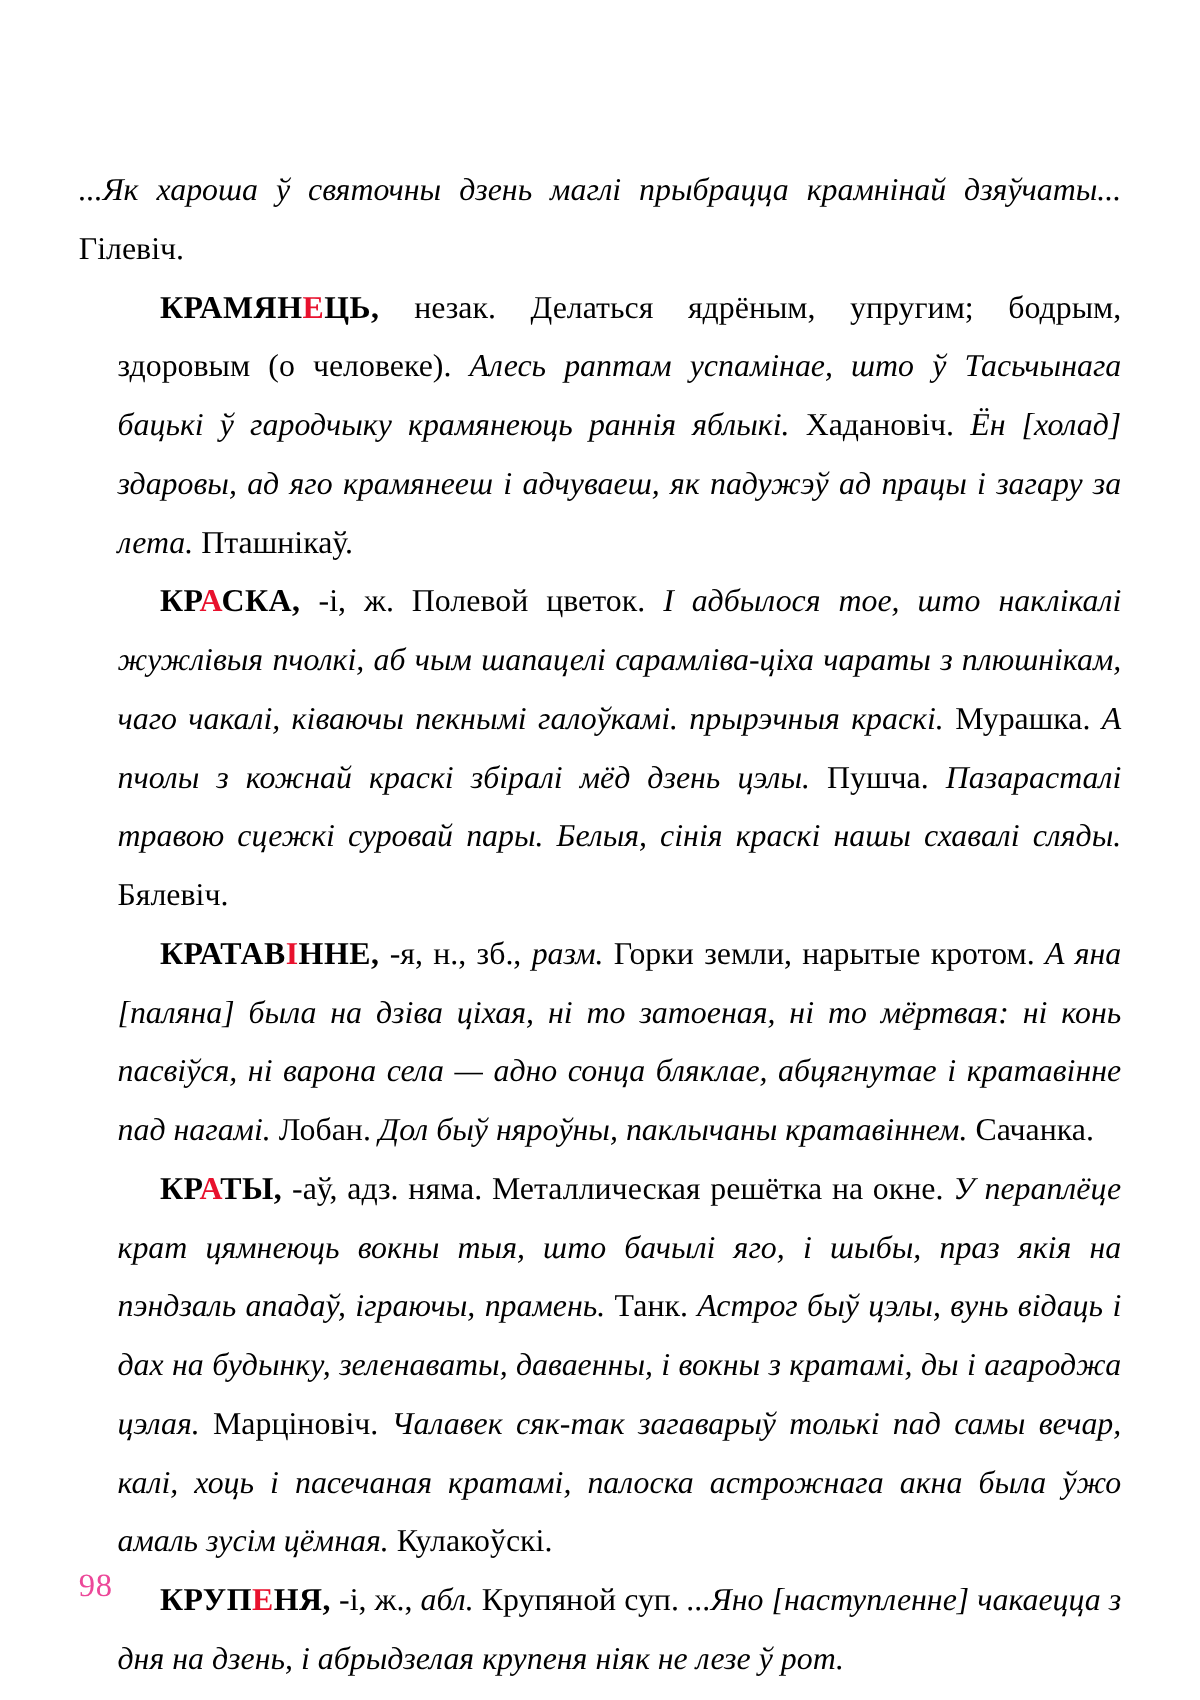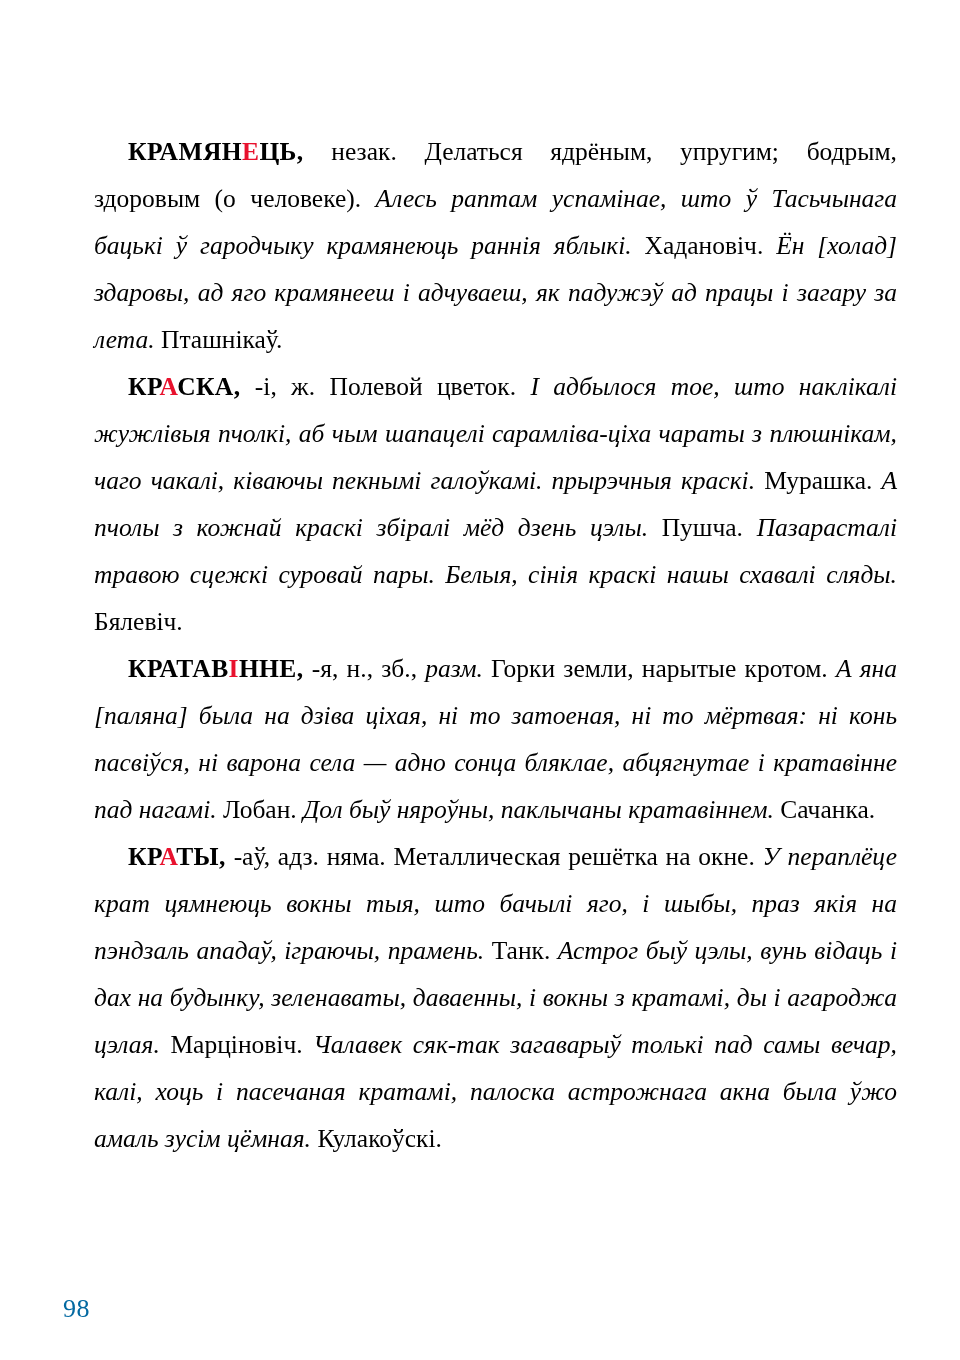--- a/index.html
+++ b/index.html
@@ -60,37 +60,39 @@
   }
   .cite {
     font-style: italic;
   }
   .src {
     font-style: normal;
   }
   .pageno {
     position: absolute;
     left: 63px;
-    top: 1294px;
+    top: 1254px;
     font-size: 26px;
     font-family: "Liberation Serif", "DejaVu Serif", serif;
-    color: #0369a1;
+    color: #ec4899;
     letter-spacing: 0.5px;
   }
 </style>
 </head>
 <body>
 
 <div class="page">
 
+  <p class="para cont"><span class="cite">...Як хароша ў святочны дзень маглі прыбрацца крамнінай дзяўчаты...</span> <span class="src">Гілевіч.</span></p>
 
   <p class="para entry"><span class="hw"><span>КРАМЯН</span><span class="stress">Е</span><span>ЦЬ,</span></span> <span class="gram">незак.</span> <span class="def">Делаться ядрёным, упругим; бодрым, здоровым (о человеке).</span> <span class="cite">Алесь раптам успамінае, што ў Тасьчынага бацькі ў гародчыку крамянеюць раннія яблыкі.</span> <span class="src">Хадановіч.</span> <span class="cite">Ён [холад] здаровы, ад яго крамянееш і адчуваеш, як падужэў ад працы і загару за лета.</span> <span class="src">Пташнікаў.</span></p>
 
   <p class="para entry"><span class="hw"><span>КР</span><span class="stress">А</span><span>СКА,</span></span> <span class="gram">-і, ж.</span> <span class="def">Полевой цветок.</span> <span class="cite">І адбылося тое, што наклікалі жужлівыя пчолкі, аб чым шапацелі сарамліва-ціха чараты з плюшнікам, чаго чакалі, ківаючы пекнымі галоўкамі. прырэчныя краскі.</span> <span class="src">Мурашка.</span> <span class="cite">А пчолы з кожнай краскі збіралі мёд дзень цэлы.</span> <span class="src">Пушча.</span> <span class="cite">Пазарасталі травою сцежкі суровай пары. Белыя, сінія краскі нашы схавалі сляды.</span> <span class="src">Бялевіч.</span></p>
 
   <p class="para entry"><span class="hw"><span>КРАТАВ</span><span class="stress">І</span><span>ННЕ,</span></span> <span class="gram">-я, н., зб.,</span> <span class="gram-it">разм.</span> <span class="def">Горки земли, нарытые кротом.</span> <span class="cite">А яна [паляна] была на дзіва ціхая, ні то затоеная, ні то мёртвая: ні конь пасвіўся, ні варона села — адно сонца бляклае, абцягнутае і кратавінне пад нагамі.</span> <span class="src">Лобан.</span> <span class="cite">Дол быў няроўны, паклычаны кратавіннем.</span> <span class="src">Сачанка.</span></p>
 
   <p class="para entry"><span class="hw"><span>КР</span><span class="stress">А</span><span>ТЫ,</span></span> <span class="gram">-аў, адз. няма.</span> <span class="def">Металлическая решётка на окне.</span> <span class="cite">У пераплёце крат цямнеюць вокны тыя, што бачылі яго, і шыбы, праз якія на пэндзаль ападаў, іграючы, прамень.</span> <span class="src">Танк.</span> <span class="cite">Астрог быў цэлы, вунь відаць і дах на будынку, зеленаваты, даваенны, і вокны з кратамі, ды і агароджа цэлая.</span> <span class="src">Марціновіч.</span> <span class="cite">Чалавек сяк-так загаварыў толькі пад самы вечар, калі, хоць і пасечаная кратамі, палоска астрожнага акна была ўжо амаль зусім цёмная.</span> <span class="src">Кулакоўскі.</span></p>
 
+  <p class="para entry"><span class="hw"><span>КРУП</span><span class="stress">Е</span><span>НЯ,</span></span> <span class="gram">-і, ж.,</span> <span class="gram-it">абл.</span> <span class="def">Крупяной суп.</span> <span class="cite">...Яно [наступленне] чакаецца з дня на дзень, і абрыдзелая крупеня ніяк не лезе ў рот.</span></p>
 
 </div>
 
 <div class="pageno">98</div>
 
 </body></html>

